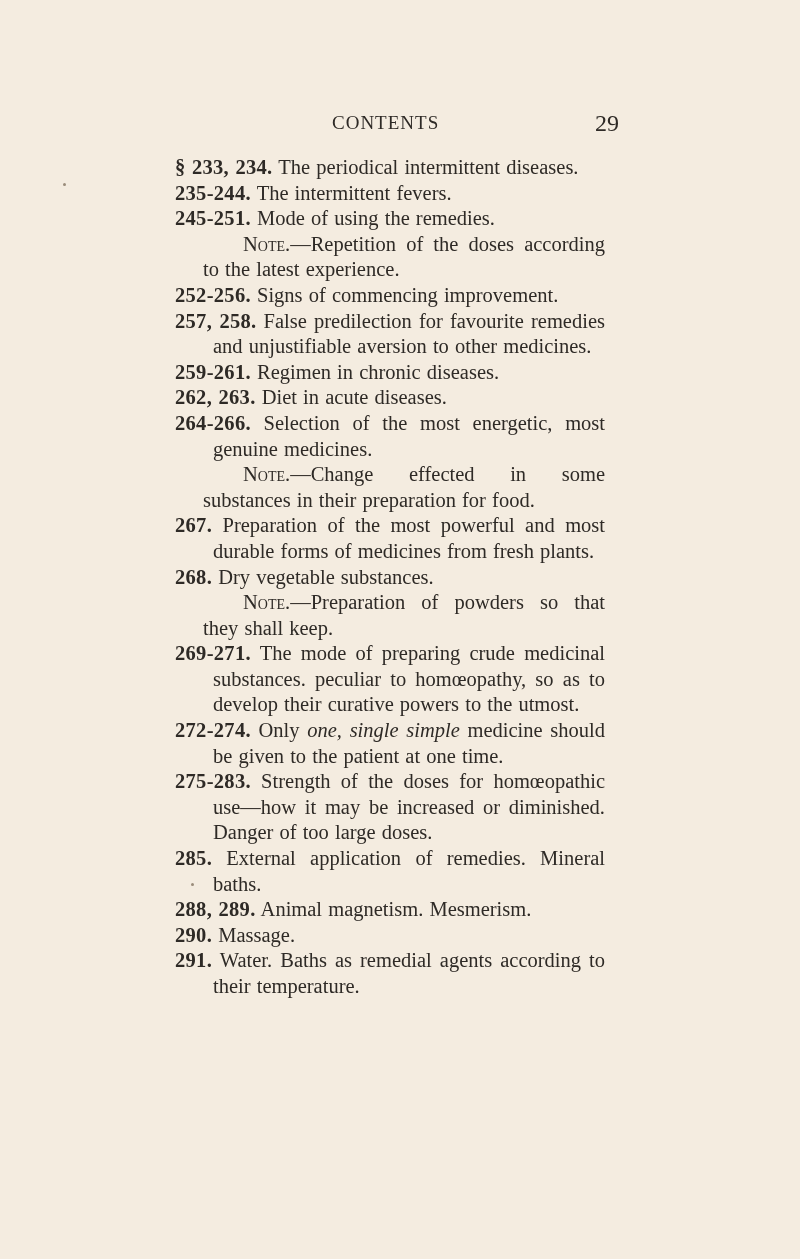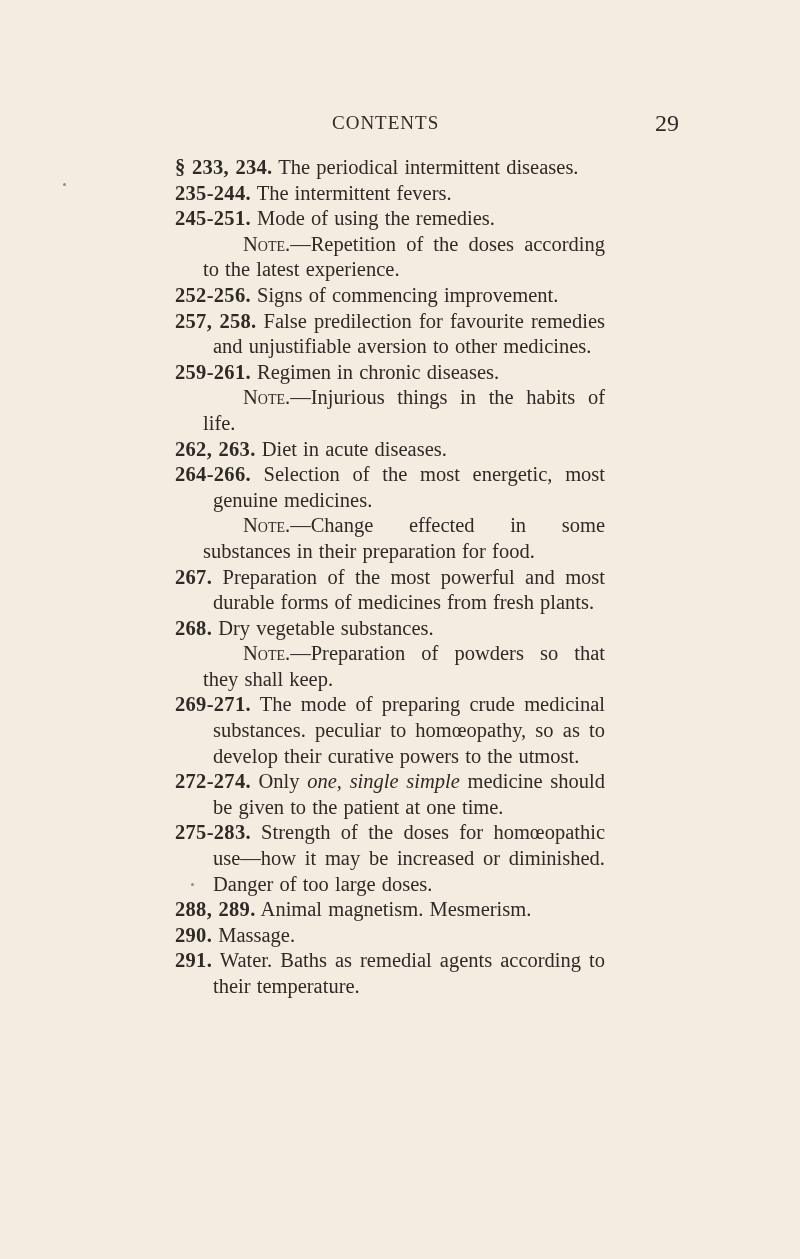--- a/index.html
+++ b/index.html
@@ -12,21 +12,21 @@
   }
   .page { position: absolute; left: 0; top: 0; width: 800px; height: 1259px; margin-left: 27px; }
   .running-head {
     position: absolute; top: 112px; left: 0; width: 800px; height: 30px;
   }
   .rh-title {
     position: absolute; left: 305px; top: 0;
     font-size: 19px; letter-spacing: 1px;
   }
   .rh-page {
-    position: absolute; left: 628px; top: -2px;
+    position: absolute; left: 568px; top: -2px;
     font-size: 24px;
   }
   .entries { position: absolute; left: 148px; top: 155px; width: 430px; }
   .entry {
     font-size: 20.5px; line-height: 25.6px;
     text-align: justify;
     word-spacing: 1px;
   }
   .entry .num { letter-spacing: 0.3px; font-weight: bold; }
   .hang { padding-left: 38px; text-indent: -38px; }
@@ -46,30 +46,30 @@
   </div>
 
   <div class="entries">
     <div class="entry hang2"><span class="num">§ 233, 234.</span> <span>The periodical intermittent diseases.</span></div>
     <div class="entry hang"><span class="num">235-244.</span> <span>The intermittent fevers.</span></div>
     <div class="entry hang"><span class="num">245-251.</span> <span>Mode of using the remedies.</span></div>
     <div class="entry note"><span class="sc">Note.</span><span>—Repetition of the doses according to the latest experience.</span></div>
     <div class="entry hang"><span class="num">252-256.</span> <span>Signs of commencing improvement.</span></div>
     <div class="entry hang"><span class="num">257, 258.</span> <span>False predilection for favourite remedies and unjustifiable aversion to other medicines.</span></div>
     <div class="entry hang"><span class="num">259-261.</span> <span>Regimen in chronic diseases.</span></div>
-    <div class="entry note"><span class="sc">Note.</span><span>—Injurious things in the habits of life.</span></div>
     <div class="entry hang"><span class="num">262, 263.</span> <span>Diet in acute diseases.</span></div>
     <div class="entry hang"><span class="num">264-266.</span> <span>Selection of the most energetic, most genuine medicines.</span></div>
     <div class="entry note"><span class="sc">Note.</span><span>—Change effected in some substances in their preparation for food.</span></div>
     <div class="entry hang"><span class="num">267.</span> <span>Preparation of the most powerful and most durable forms of medicines from fresh plants.</span></div>
     <div class="entry hang"><span class="num">268.</span> <span>Dry vegetable substances.</span></div>
     <div class="entry note"><span class="sc">Note.</span><span>—Preparation of powders so that they shall keep.</span></div>
     <div class="entry hang"><span class="num">269-271.</span> <span>The mode of preparing crude medicinal substances. peculiar to homœopathy, so as to develop their curative powers to the utmost.</span></div>
     <div class="entry hang"><span class="num">272-274.</span> <span>Only </span><em>one, single simple</em><span> medicine should be given to the patient at one time.</span></div>
     <div class="entry hang"><span class="num">275-283.</span> <span>Strength of the doses for homœopathic use—how it may be increased or diminished. Danger of too large doses.</span></div>
+    <div class="entry hang"><span class="num">285.</span> <span>External application of remedies. Mineral baths.</span></div>
     <div class="entry hang2"><span class="num">288, 289.</span> <span>Animal magnetism. Mesmerism.</span></div>
     <div class="entry hang"><span class="num">290.</span> <span>Massage.</span></div>
     <div class="entry hang"><span class="num">291.</span> <span>Water. Baths as remedial agents according to their temperature.</span></div>
   </div>
 
   <span class="speck" style="left:36px;top:183px;"></span>
   <span class="speck" style="left:164px;top:883px;"></span>
 </div>
 
 </body></html>

